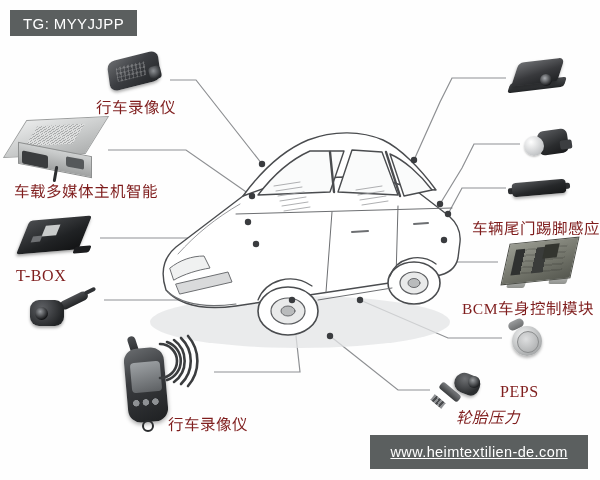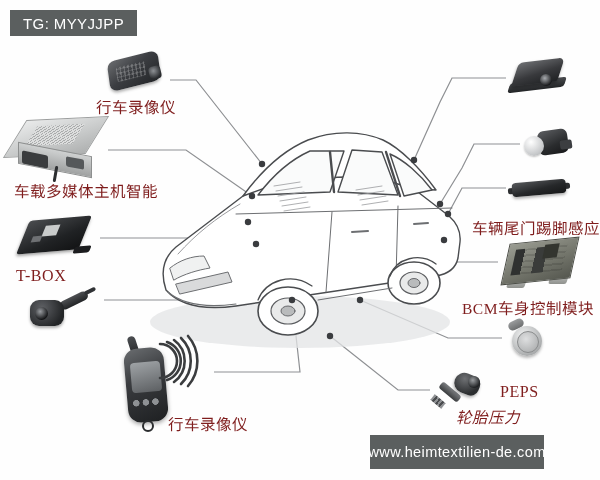--- a/index.html
+++ b/index.html
@@ -31,22 +31,23 @@
     white-space: nowrap;
   }
   #tag-chip {
     left: 10px; top: 10px;
     height: 26px;
     padding: 0 13px;
     font-size: 15px;
   }
   #site-chip {
     left: 370px; top: 435px;
-    width: 174px; height: 34px;
+    width: 218px; height: 34px;
     font-size: 14.5px;
+    text-decoration: underline;
   }
 
   
   #lines { position: absolute; left: 0; top: 0; width: 600px; height: 480px; }
 
   
   .label {
     position: absolute;
     color: #7f1d1d;
     white-space: nowrap;

